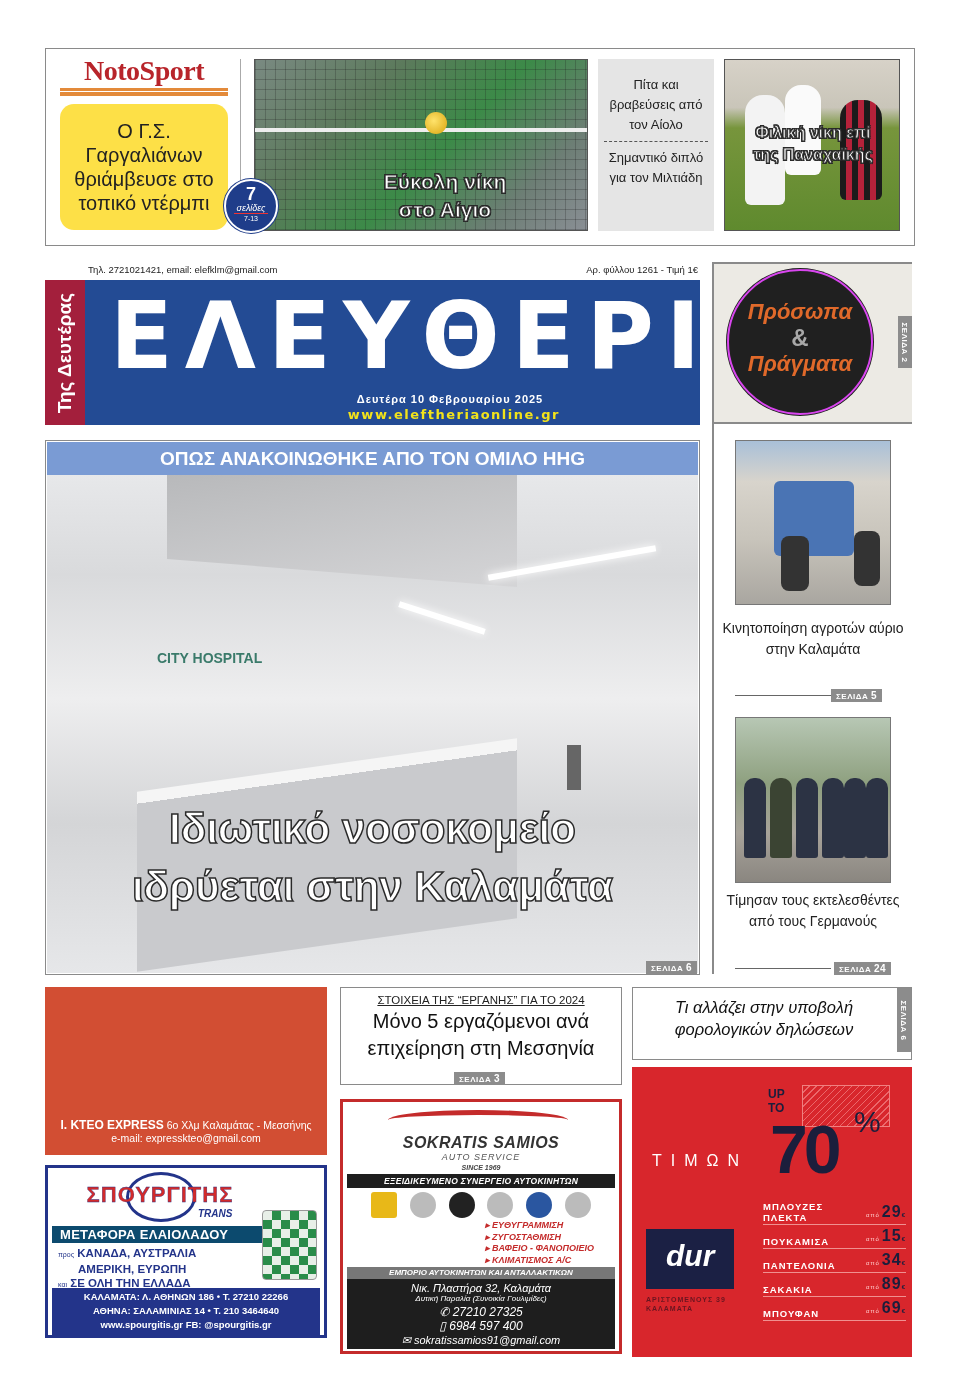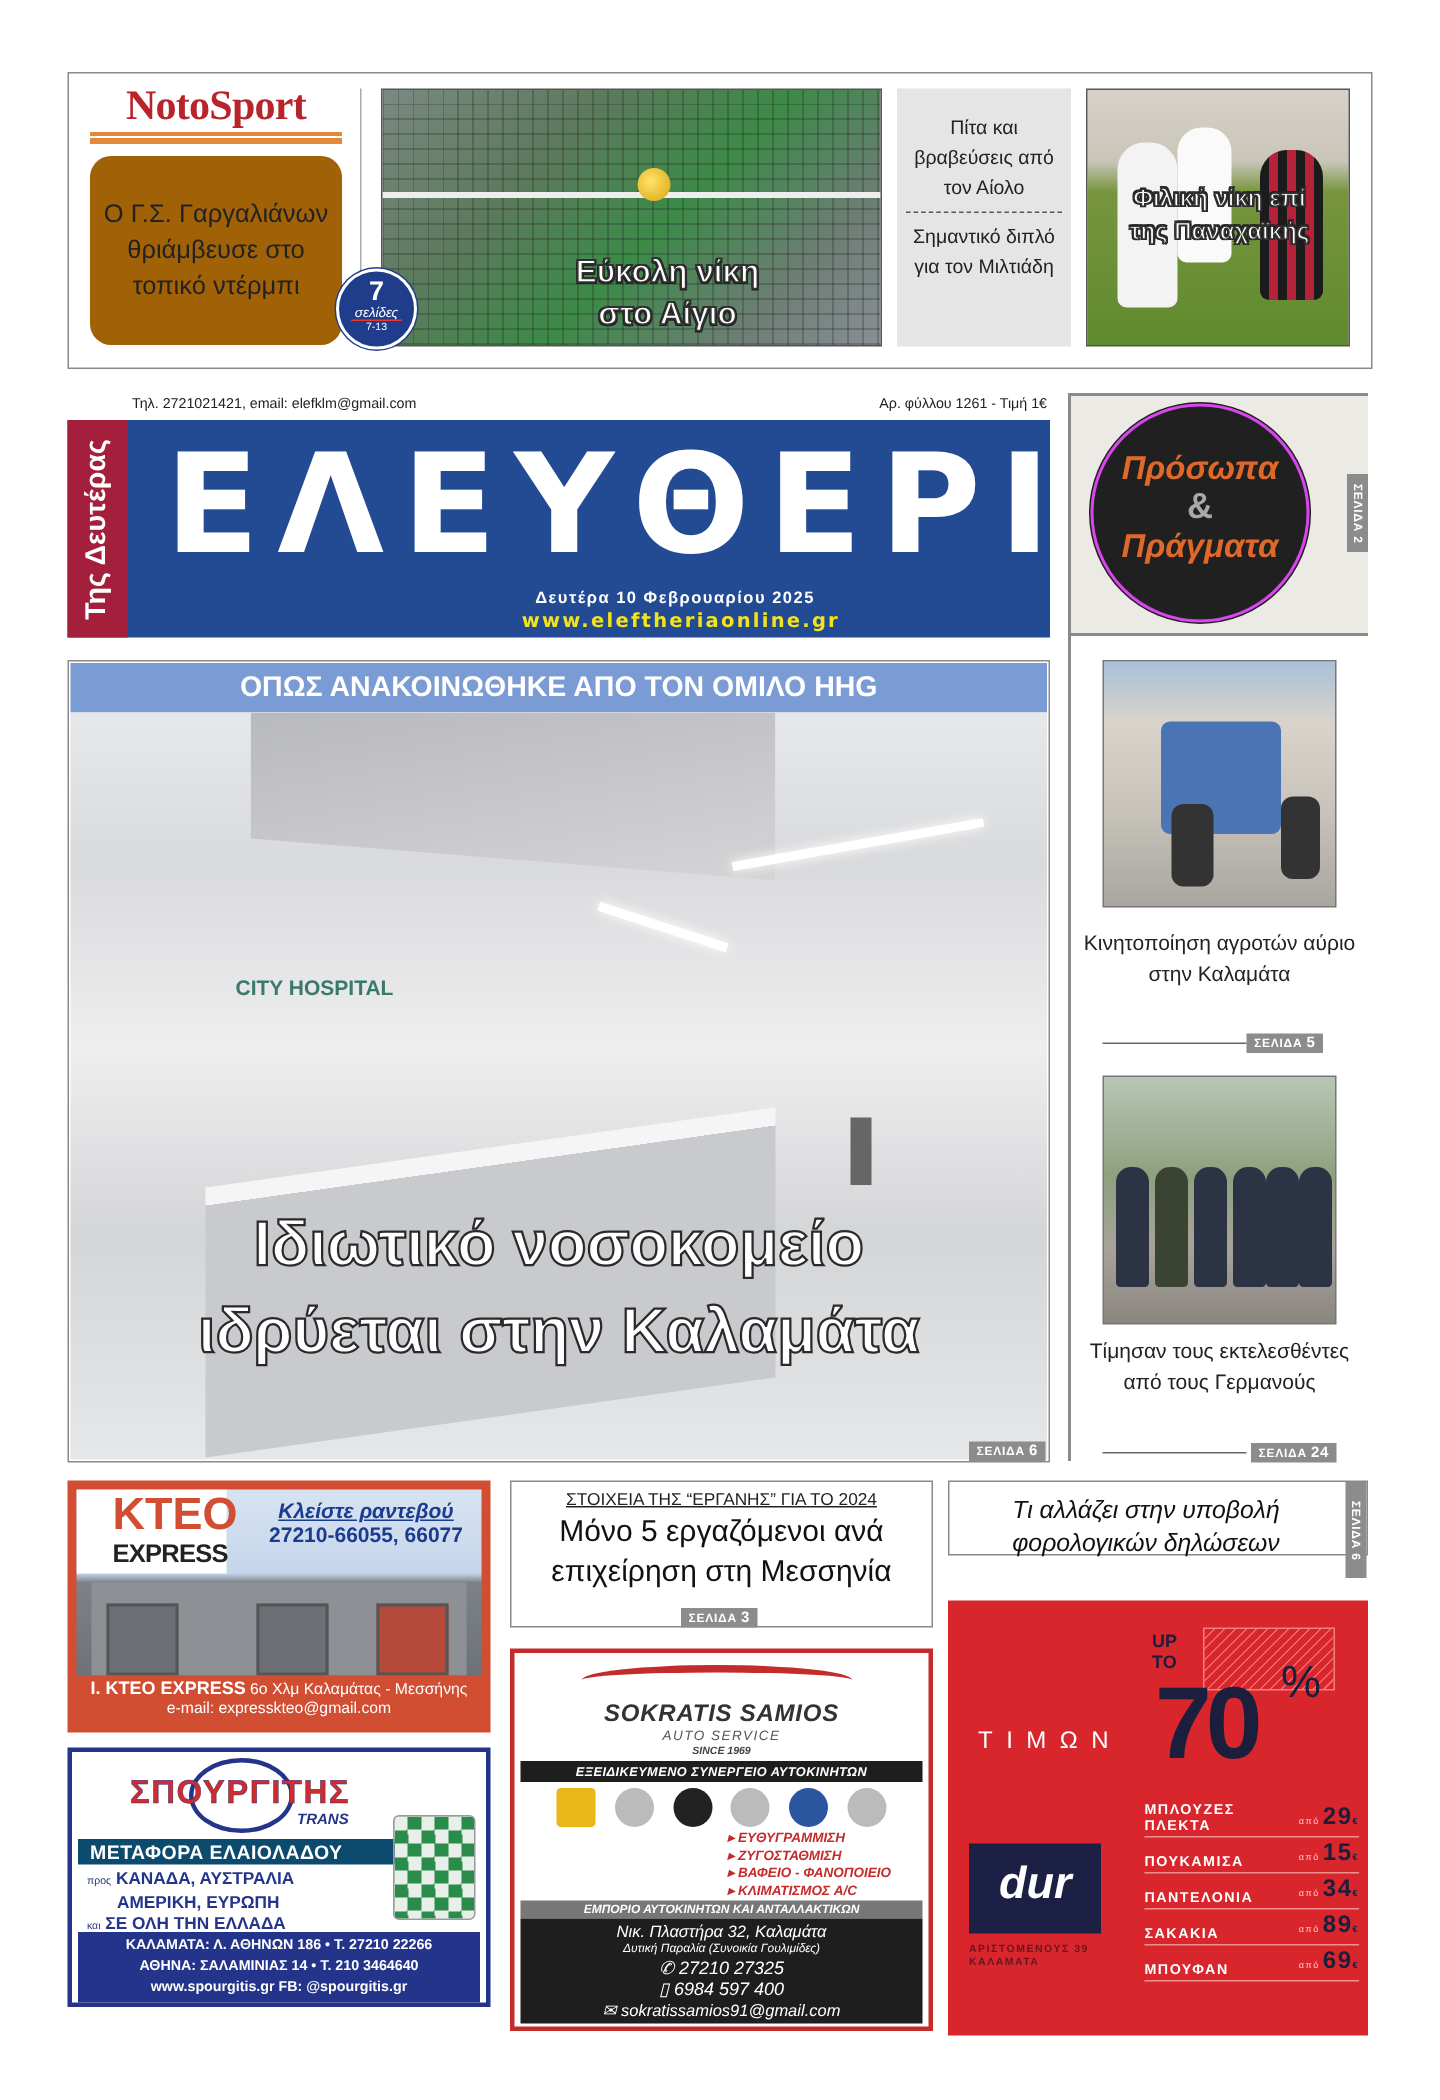--- a/index.html
+++ b/index.html
@@ -4,21 +4,21 @@
 <style>
   * { box-sizing: border-box; margin: 0; padding: 0; }
   body { width: 960px; height: 1400px; background: #ffffff; font-family: "Liberation Sans", sans-serif; position: relative; overflow: hidden; color: #111; }
   .abs { position: absolute; }
 
   
   .sports { left: 45px; top: 48px; width: 870px; height: 198px; border: 1.5px solid #8a8a8a; background: #fff; }
   .notosport-logo { left: 14px; top: 8px; width: 168px; height: 40px; }
   .notosport-logo .name { font-family: "Liberation Serif", serif; font-weight: bold; font-size: 28px; color: #b8242a; text-align: center; letter-spacing: -0.5px; line-height: 28px; }
   .notosport-logo .bars { margin-top: 3px; height: 8px; background: linear-gradient(#e38a3a 0 3px, #fff 3px 4px, #e38a3a 4px 8px); }
-  .noto-box { left: 14px; top: 55px; width: 168px; height: 126px; background: #a16207; border-radius: 14px; display: flex; align-items: center; justify-content: center; text-align: center; font-size: 17px; line-height: 24px; color: #222; padding: 0 6px; }
+  .noto-box { left: 14px; top: 55px; width: 168px; height: 126px; background: #fde047; border-radius: 14px; display: flex; align-items: center; justify-content: center; text-align: center; font-size: 20px; line-height: 24px; color: #222; padding: 0 6px; }
   .sep-v { left: 194px; top: 10px; width: 1px; height: 170px; background: #aaa; }
   .volley { left: 208px; top: 10px; width: 334px; height: 172px; background: linear-gradient(135deg, #7a8a82 0%, #5c7a5c 30%, #3c8a48 55%, #6d7e75 80%, #8a8f95 100%); border: 1px solid #555; overflow: hidden; }
   .volley .net { position: absolute; inset: 0; background-image: repeating-linear-gradient(0deg, rgba(30,30,30,.25) 0 1px, transparent 1px 10px), repeating-linear-gradient(90deg, rgba(30,30,30,.25) 0 1px, transparent 1px 10px); }
   .volley .netline { position: absolute; left: 0; right: 0; top: 68px; height: 4px; background: #eee; }
   .volley .ball { position: absolute; left: 170px; top: 52px; width: 22px; height: 22px; border-radius: 50%; background: radial-gradient(circle at 40% 40%, #ffe36b, #d9a40e); }
   .overlay-title { position: absolute; color: #fff; font-weight: bold; text-align: center; -webkit-text-stroke: 1px #333; text-shadow: 1px 1px 0 #222, -1px -1px 0 #222, 1px -1px 0 #222, -1px 1px 0 #222; }
   .volley .overlay-title { left: 70px; top: 108px; width: 240px; font-size: 21px; line-height: 28px; }
   .badge7 { left: 178px; top: 130px; width: 54px; height: 54px; border-radius: 50%; background: #1f3d8a; color: #fff; text-align: center; border: 2px solid #fff; box-shadow: 0 0 0 1px #1f3d8a; }
   .badge7 .n { font-size: 18px; font-weight: bold; line-height: 18px; margin-top: 4px; }
   .badge7 .s { font-size: 9px; line-height: 10px; font-style: italic; }
@@ -87,21 +87,21 @@
   .kteo-build { position: absolute; left: 10px; top: 62px; width: 250px; height: 62px; background: #8d9196; }
   .kteo-build .d { position: absolute; top: 14px; width: 48px; height: 48px; background: #6c7076; border: 2px solid #555; }
   .kteo-foot { position: absolute; left: 0; top: 132px; width: 282px; text-align: center; color: #fff; font-size: 10.5px; line-height: 13px; }
   .kteo-foot b { font-size: 12px; }
 
   .ergani { left: 340px; top: 987px; width: 282px; height: 98px; border: 1.5px solid #8a8a8a; text-align: center; }
   .ergani .kick { font-size: 11.5px; text-decoration: underline; margin-top: 6px; color: #222; }
   .ergani .head { font-size: 20px; line-height: 27px; color: #111; margin-top: 2px; }
   .tag-ergani { left: 454px; top: 1072px; }
 
-  .tax { left: 632px; top: 987px; width: 280px; height: 50px; border: 1.5px solid #8a8a8a; }
+  .tax { left: 632px; top: 987px; width: 280px; height: 73px; border: 1.5px solid #8a8a8a; }
   .tax .head { position: absolute; left: 0; top: 8px; width: 262px; text-align: center; font-style: italic; font-size: 16.5px; line-height: 22px; color: #111; }
   .tab-tax { left: 897px; top: 988px; height: 64px; }
 
   .samios { left: 340px; top: 1099px; width: 282px; height: 255px; border: 3px solid #c42b2b; background: #fff; font-style: italic; }
   .samios .car { position: absolute; left: 45px; top: 8px; width: 180px; height: 20px; border-top: 5px solid #c42b2b; border-radius: 60% 60% 0 0; }
   .samios .brand { position: absolute; left: 0; top: 32px; width: 276px; text-align: center; font-size: 16px; font-weight: bold; letter-spacing: 0.5px; color: #333; }
   .samios .sub { position: absolute; left: 0; top: 50px; width: 276px; text-align: center; font-size: 9px; color: #555; letter-spacing: 1px; }
   .samios .since { position: absolute; left: 0; top: 62px; width: 276px; text-align: center; font-size: 7px; color: #444; font-weight: bold; }
   .samios .bar1 { position: absolute; left: 4px; top: 72px; width: 268px; height: 14px; background: #1e1e1e; color: #fff; font-size: 8.5px; font-weight: bold; text-align: center; line-height: 14px; letter-spacing: 0.3px; }
   .samios .logos { position: absolute; left: 28px; top: 90px; width: 220px; height: 26px; display: flex; justify-content: space-between; }
@@ -266,35 +266,20 @@
 </div>
 
 <div class="abs tax">
   <div class="head">Τι αλλάζει στην υποβολή φορολογικών δηλώσεων</div>
 </div>
 <div class="abs page-tab-v tab-tax">
   <span>ΣΕΛΙΔΑ 6</span>
 </div>
 
 <div class="abs kteo">
-  <div class="kteo-in">
-    <div class="kteo-build">
-      <div class="d" style="left:10px;"></div>
-      <div class="d" style="left:110px;"></div>
-      <div class="d" style="left:190px;background:#b54a3a;"></div>
-    </div>
-    <div class="kteo-logo">
-      <div class="k">KTEO</div>
-      <div class="e">EXPRESS</div>
-    </div>
-    <div class="kteo-call">
-      <div class="c1">Κλείστε ραντεβού</div>
-      <div class="c2">27210-66055, 66077</div>
-    </div>
-  </div>
   <div class="kteo-foot">
     <b>I. KTEO EXPRESS</b>
     <span>6ο Χλμ Καλαμάτας - Μεσσήνης</span>
     <div>e-mail: expresskteo@gmail.com</div>
   </div>
 </div>
 
 <div class="abs spour">
   <div class="globe"></div>
   <div class="logo">ΣΠΟΥΡΓΙΤΗΣ</div>

